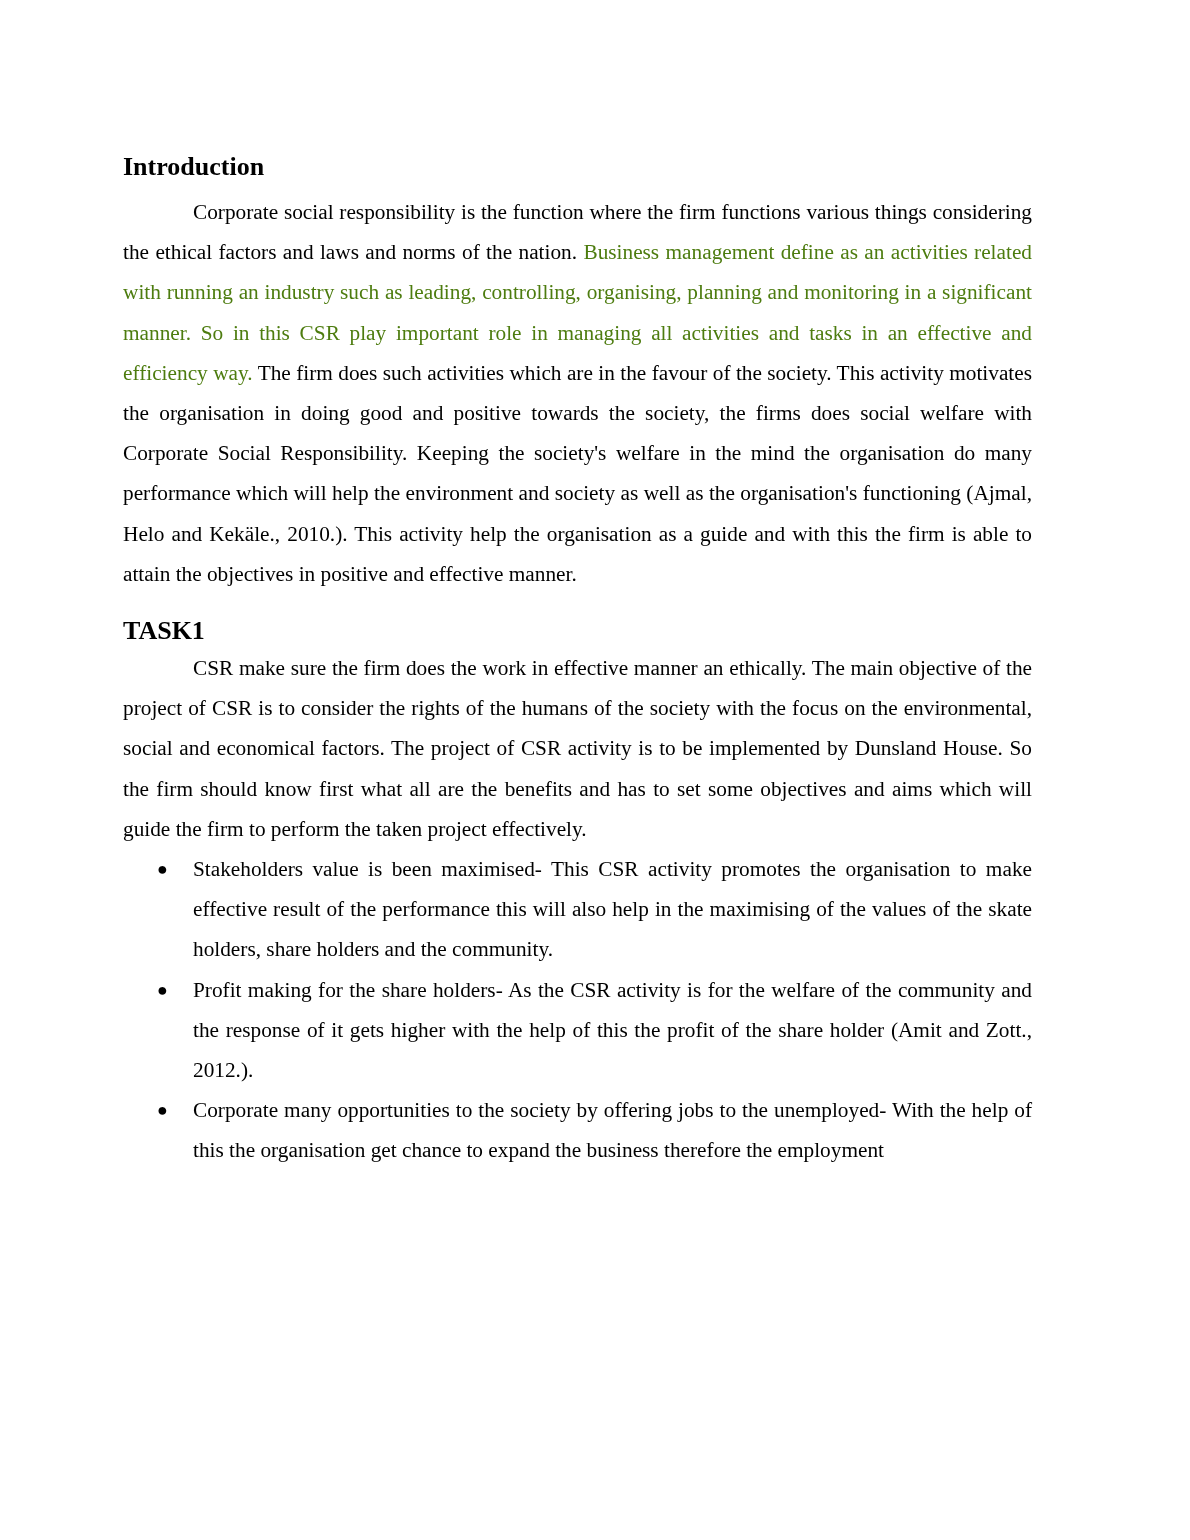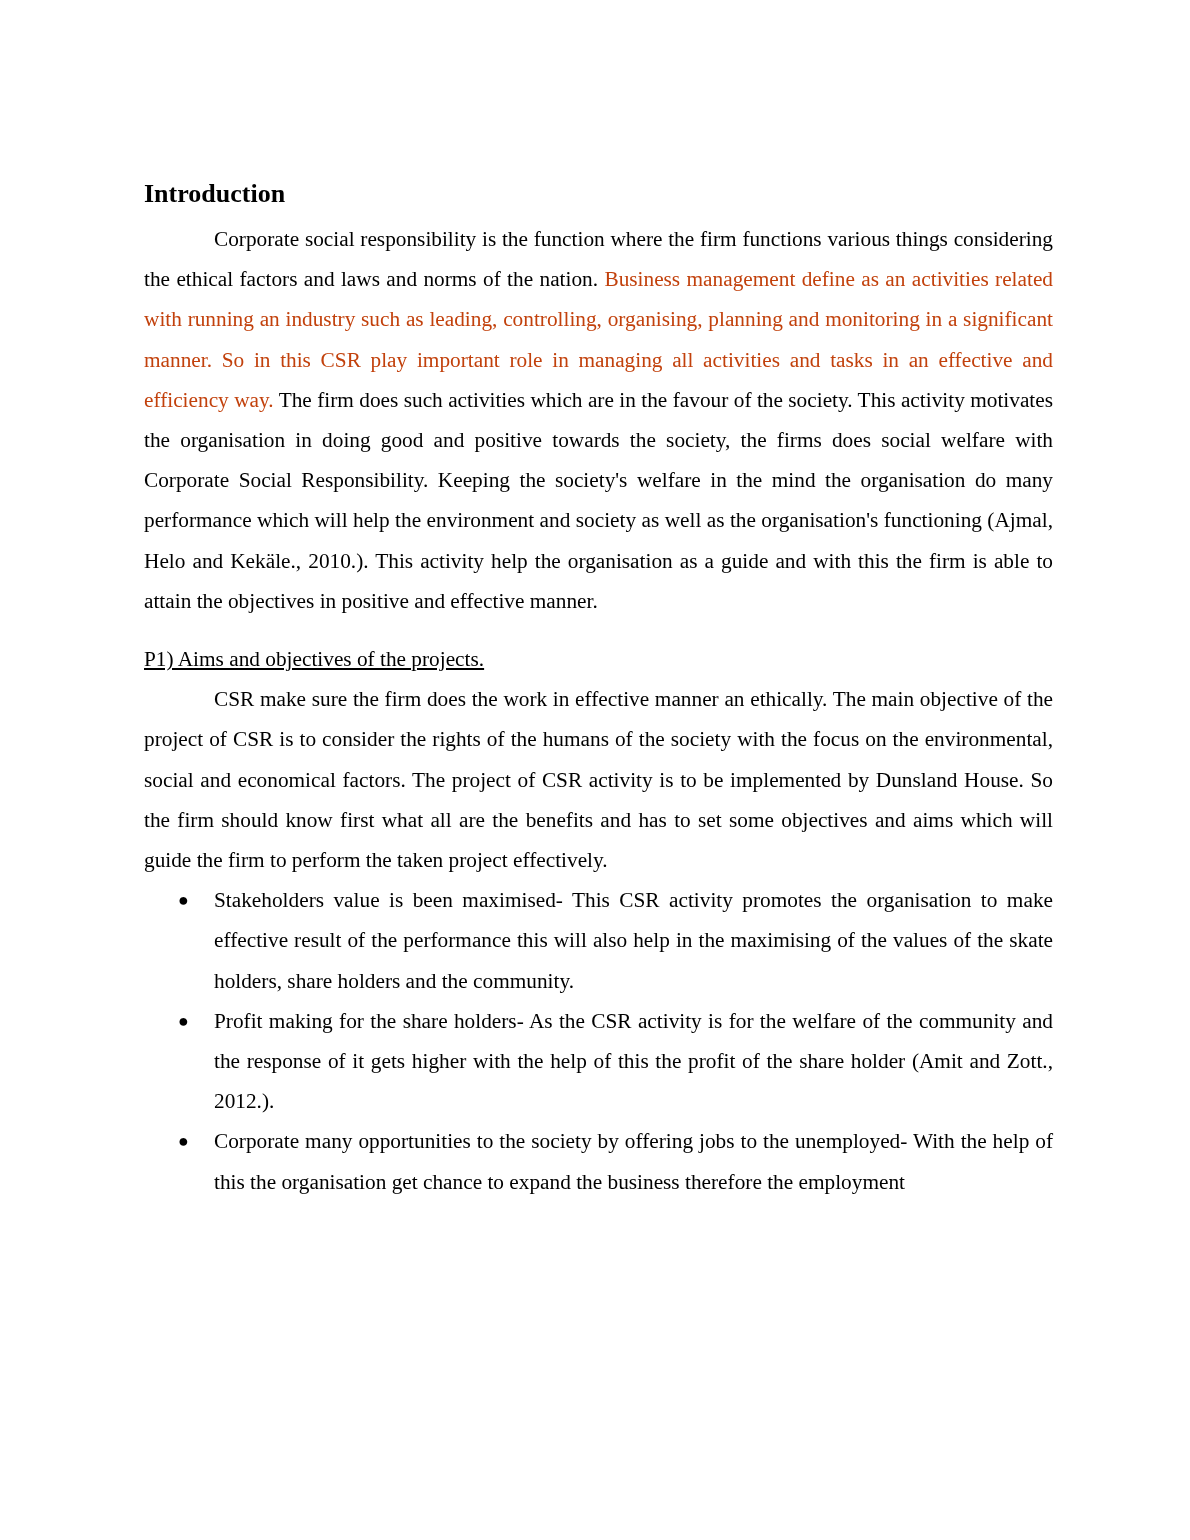--- a/index.html
+++ b/index.html
@@ -10,43 +10,42 @@
     body {
       width: 1190px;
       height: 1540px;
       position: relative;
       overflow: hidden;
       font-family: "Liberation Serif", "DejaVu Serif", serif;
       color: #000000;
     }
     .page {
       position: absolute;
-      left: 144px;
+      left: 123px;
       top: 150px;
       width: 909px;
-      margin-top: 27px;
     }
     h1.heading {
       font-family: "Liberation Serif", "DejaVu Serif", serif;
       font-weight: bold;
       font-size: 26px;
       margin: 0;
       line-height: 34px;
     }
     .para {
       font-size: 21.3px;
       line-height: 40.2px;
       text-align: justify;
       margin: 0;
     }
     .para.indent {
       text-indent: 70px;
     }
     .blue {
-      color: #c2410c;
+      color: #4d7c0f;
     }
     .sub {
       font-size: 21.3px;
       line-height: 40.2px;
       text-decoration: underline;
       margin: 0;
     }
     #intro-heading { margin-top: 0; }
     #intro-para { margin-top: 8px; }
     #task-heading { margin-top: 20px; }
@@ -72,22 +71,22 @@
   </style>
 </head>
 <body>
 
 <div class="page">
 
   <h1 class="heading" id="intro-heading">Introduction</h1>
 
   <p class="para indent" id="intro-para"><span>Corporate social responsibility is the function where the firm functions various things considering the ethical factors and laws and norms of the nation. </span><span class="blue">Business management define as an activities related with running an industry such as leading, controlling, organising, planning and monitoring in a significant manner. So in this CSR play important role in managing all activities and tasks in an effective and efficiency way.</span><span> The firm does such activities which are in the favour of the society.  This activity motivates the organisation in doing good and  positive towards the society, the firms does social welfare with Corporate Social Responsibility. Keeping the society's  welfare in the mind the organisation do many performance which will help the environment and society as well as the organisation's functioning (Ajmal, Helo and Kekäle., 2010.). This activity help the organisation as a guide and with this the firm is able to attain the objectives in positive and effective manner.</span></p>
 
+  <h1 class="heading" id="task-heading">TASK1</h1>
 
-  <p class="sub" id="p1-heading">P1) Aims and objectives of the projects.</p>
 
   <p class="para indent">CSR make sure the firm does the work in effective manner an ethically. The main objective of the project of CSR is to consider the rights of the humans of the society with the focus on the environmental, social and economical factors. The project of CSR activity is to be implemented by Dunsland House. So the firm should know first what all are the benefits and has to set some objectives and aims which will guide the firm to perform the taken project effectively.</p>
 
 
   <ul class="bullets">
     <li>
       <span class="bullet">●</span>
       <span>Stakeholders value  is been maximised- This CSR activity promotes the organisation to make effective result of the performance this will also help in the maximising of the values of the skate holders, share holders and the community.</span>
     </li>
     <li>

